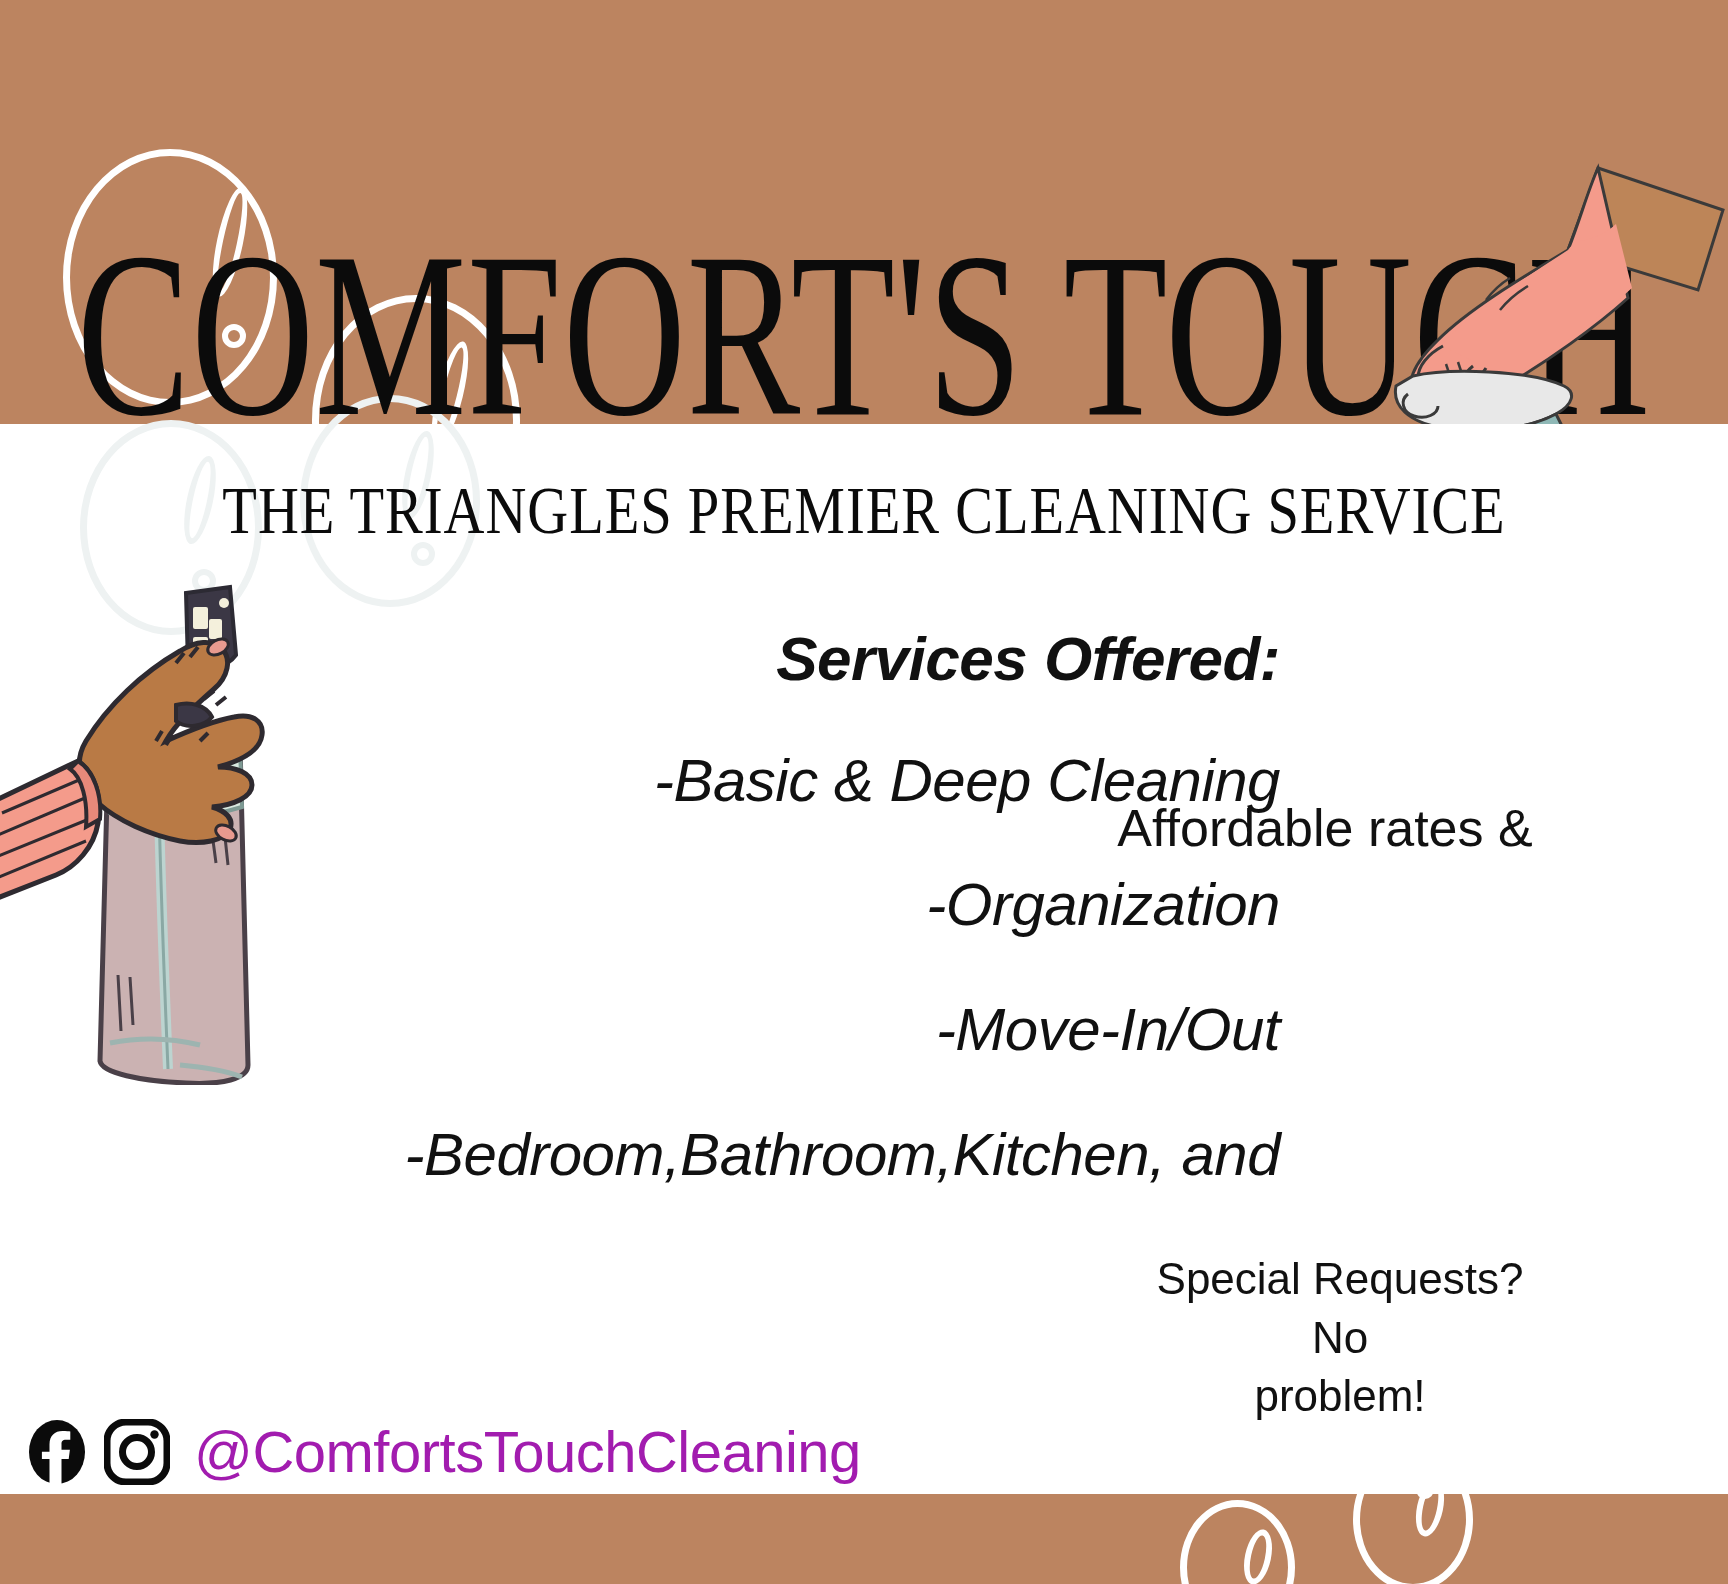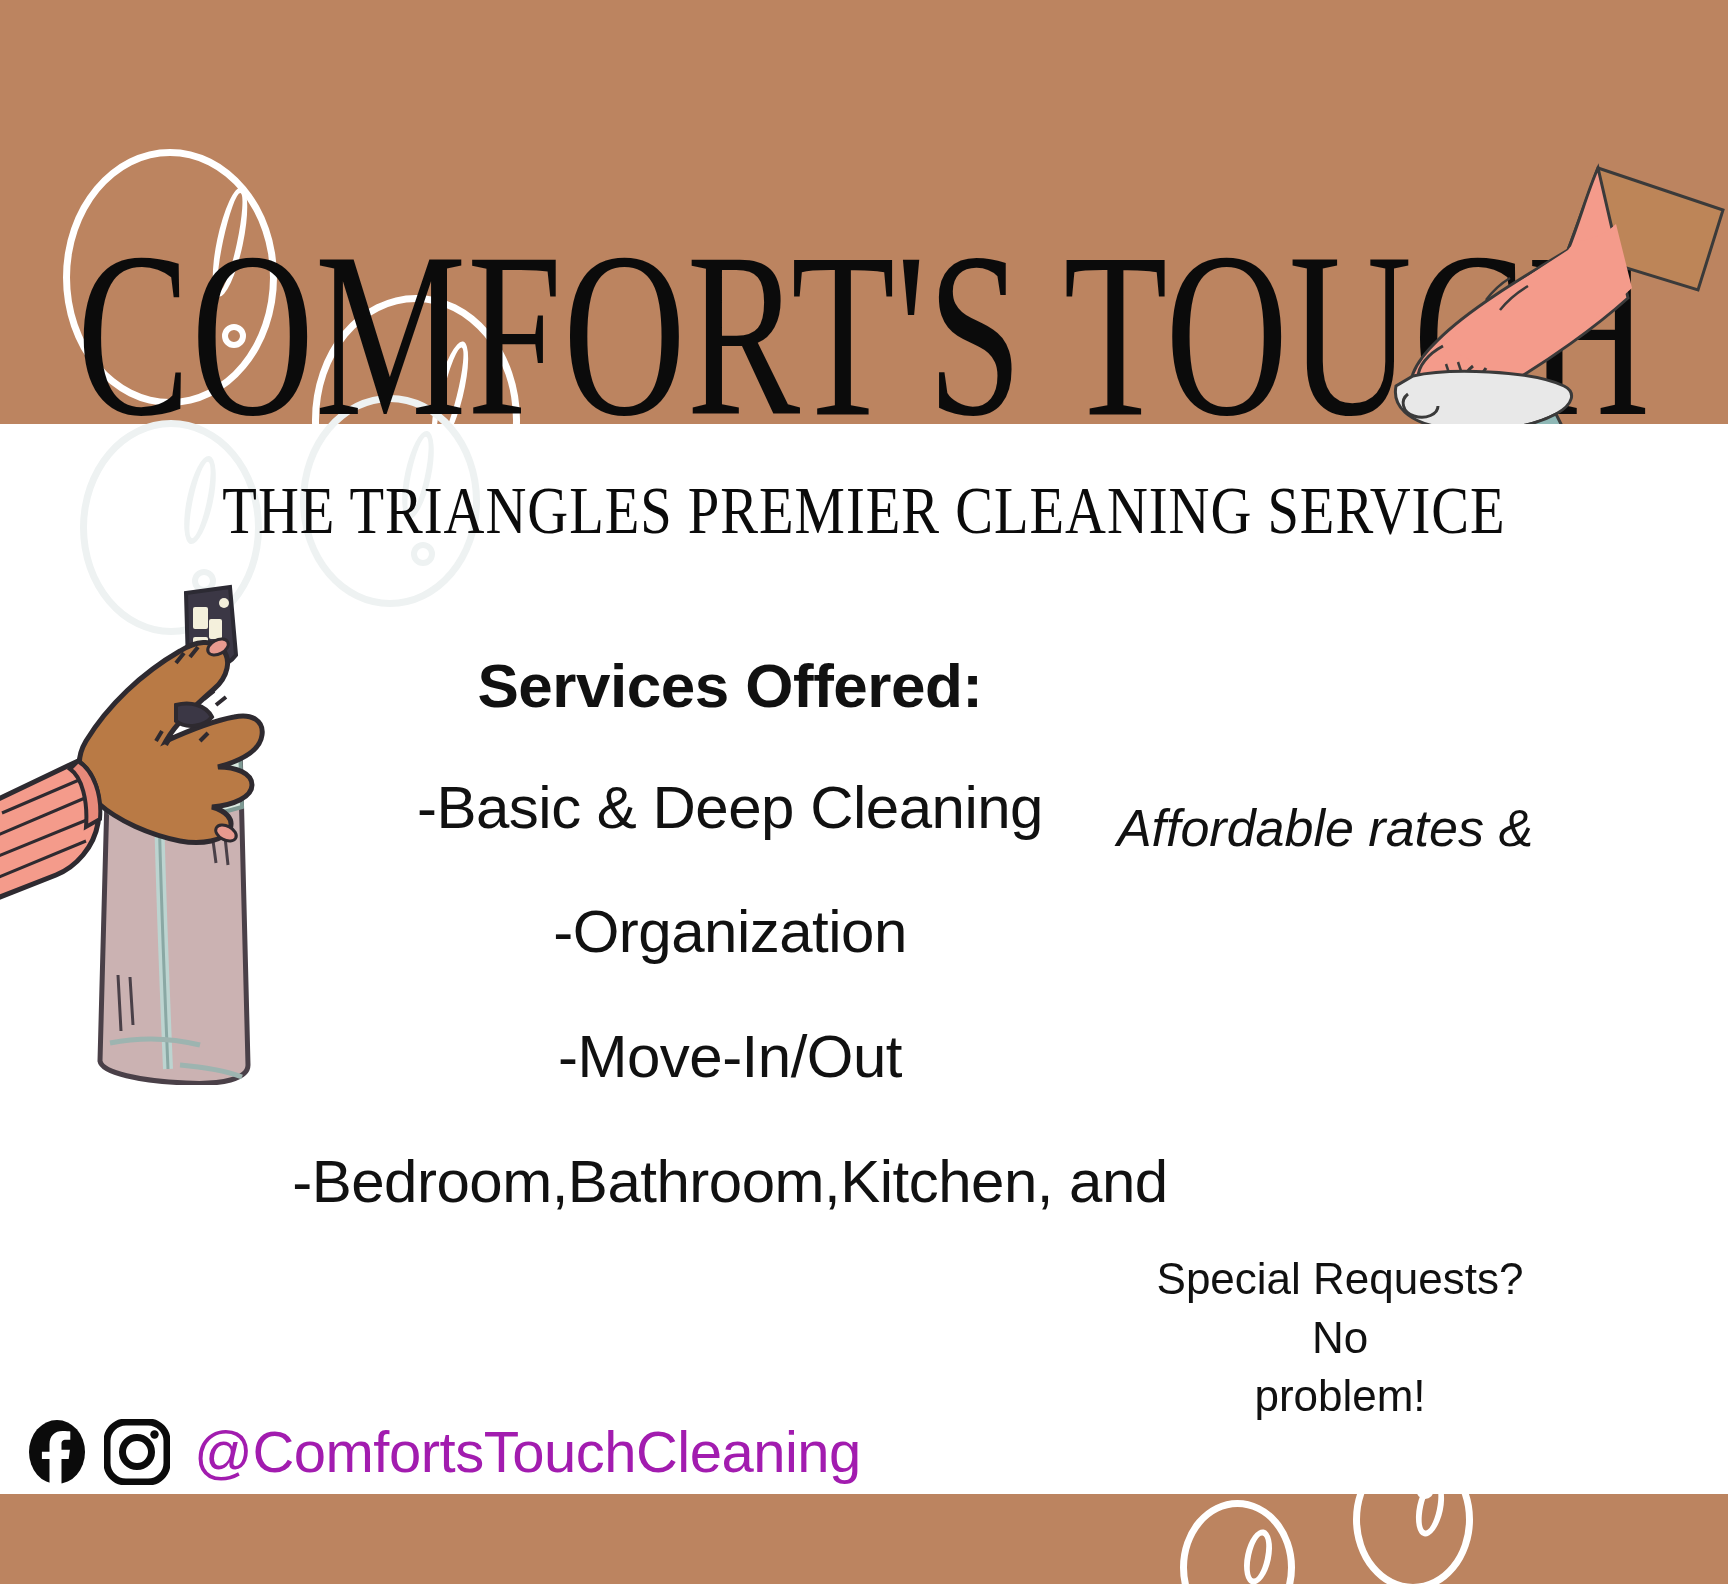--- a/index.html
+++ b/index.html
@@ -111,25 +111,26 @@
     letter-spacing: 1px;
     color: #0b0b0b;
     transform: scaleX(0.96) scaleY(1.16);
     transform-origin: center top;
     z-index: 5;
   }
 
   
   .services {
     position: absolute;
-    left: 180px; top: 647px;
+    left: 180px; top: 620px;
     width: 1100px;
-    text-align: center;
+    text-align: right;
     color: #111111;
     z-index: 6;
+    font-style: italic;
   }
   .services-heading {
     font-size: 62px;
     font-weight: 700;
     letter-spacing: -0.5px;
     line-height: 1.25;
     margin-bottom: 6px;
   }
   .service-item {
     font-size: 60px;
@@ -143,21 +144,20 @@
   
   .note-rates {
     position: absolute;
     left: 1090px; top: 795px;
     width: 470px;
     text-align: center;
     font-size: 52px;
     line-height: 1.28;
     color: #111111;
     z-index: 6;
-    font-style: italic;
   }
   .note-special {
     position: absolute;
     left: 1130px; top: 1250px;
     width: 420px;
     text-align: center;
     font-size: 44px;
     line-height: 1.33;
     color: #111111;
     z-index: 6;

